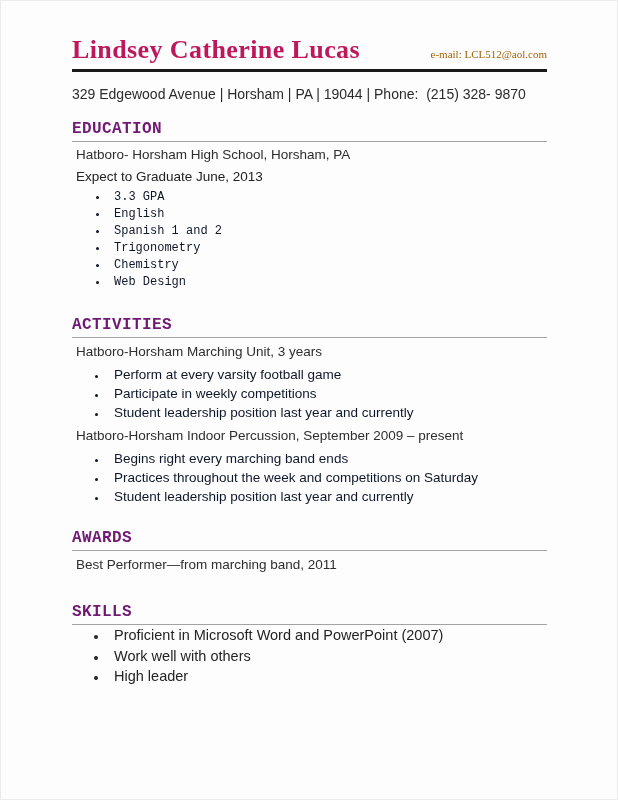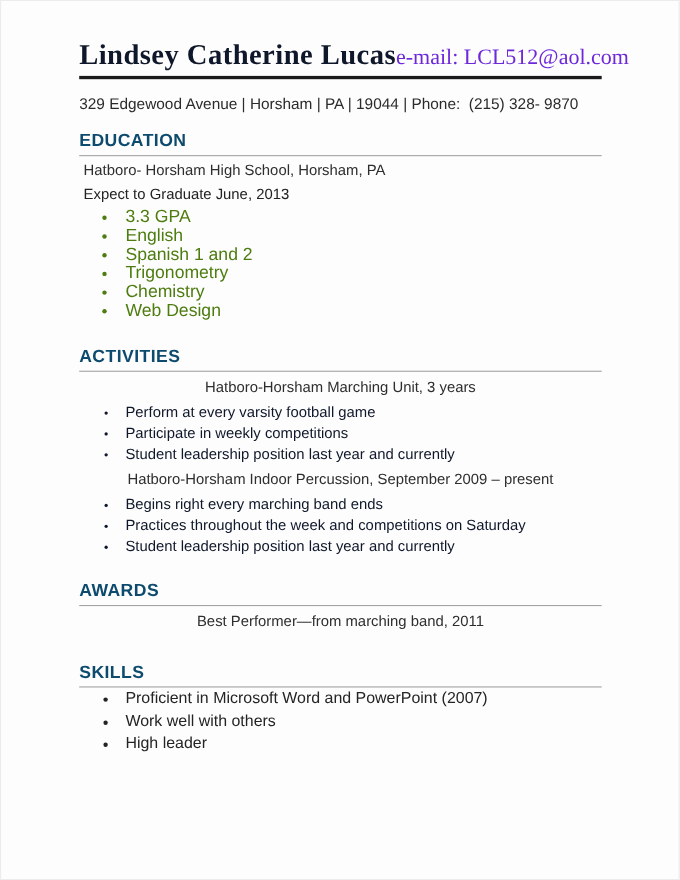--- a/index.html
+++ b/index.html
@@ -27,47 +27,47 @@
     border-bottom: 3px solid #1a1a1a;
     padding-bottom: 5px;
   }
   .person-name {
     margin: 0;
     font-family: "Liberation Serif", "DejaVu Serif", serif;
     font-size: 26px;
     line-height: 28px;
     font-weight: bold;
     letter-spacing: 0.4px;
-    color: #0f172a;
+    color: #be185d;
     white-space: nowrap;
   }
   .email {
     font-family: "Liberation Serif", "DejaVu Serif", serif;
-    font-size: 20px;
-    color: #6d28d9;
+    font-size: 11px;
+    color: #a16207;
     white-space: nowrap;
   }
   .contact {
     margin-top: 15px;
     font-size: 14px;
     line-height: 15px;
     color: #2b2b2b;
     white-space: pre-wrap;
   }
 
   
   section { margin: 0; }
   .section-title {
     margin: 0;
-    font-family: Liberation Sans, sans-serif;
+    font-family: Liberation Mono, monospace;
     font-size: 16px;
     line-height: 16px;
     font-weight: bold;
     letter-spacing: 0.4px;
-    color: #0c4a6e;
+    color: #701a75;
     border-bottom: 1px solid #a3a3a3;
     padding-bottom: 4px;
   }
   .sec-education  { margin-top: 19px; }
   .sec-activities { margin-top: 26px; }
   .sec-awards     { margin-top: 24px; }
   .sec-skills     { margin-top: 30px; }
 
   .body-line {
     margin: 4px;
@@ -75,31 +75,31 @@
     line-height: 17.5px;
     color: #2e2e2e;
   }
   .sec-education .section-title,
   .sec-activities .section-title { margin-bottom: 1px; }
   .bold { font-weight: normal; color: #222; }
 
   ul { margin: 0; padding: 0 0 0 36px; }
   ul li { padding-left: 6px; }
   .serif-list {
-    font-family: Liberation Sans, sans-serif;
-    font-size: 16px;
+    font-family: Liberation Mono, monospace;
+    font-size: 12px;
     line-height: 17px;
-    color: #4d7c0f;
+    color: #0f172a;
   }
   .sans-list {
     font-size: 13.5px;
     line-height: 19px;
     color: #0f172a;
   }
-  .act-line { line-height: 19px; text-align: center; }
+  .act-line { line-height: 19px; }
   .skills-list {
     font-size: 14.5px;
     line-height: 20.5px;
     color: #242424;
   }
   li::marker { font-size: 0.85em; }
 </style>
 </head>
 <body>
 

